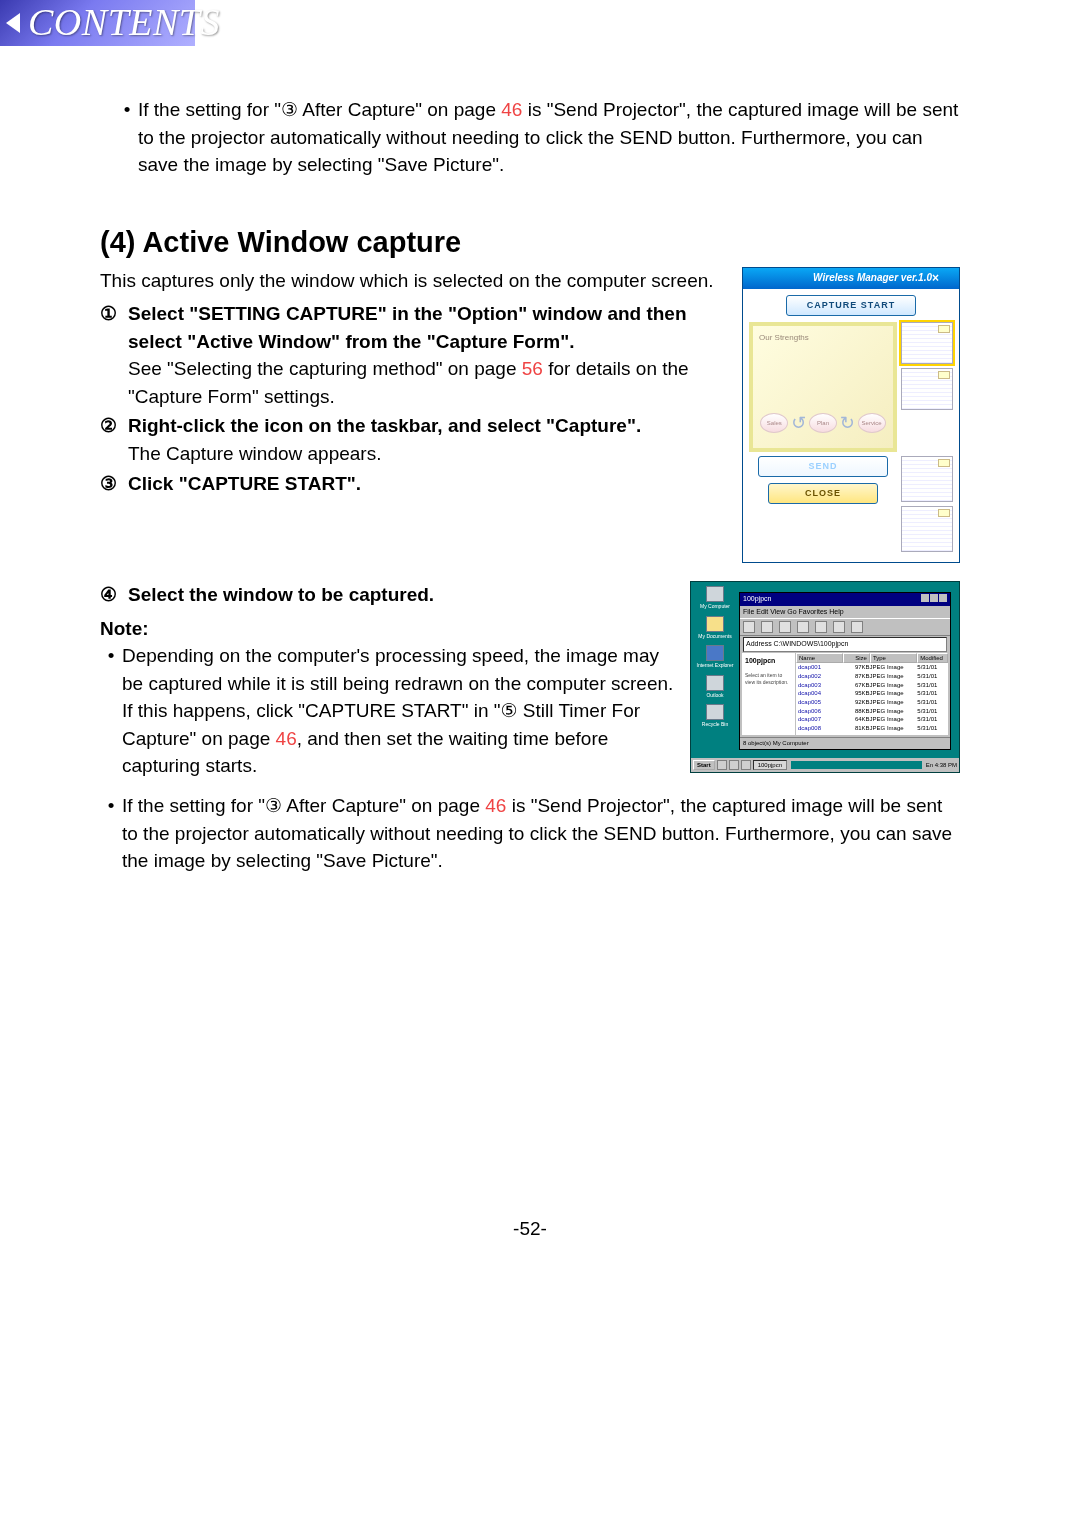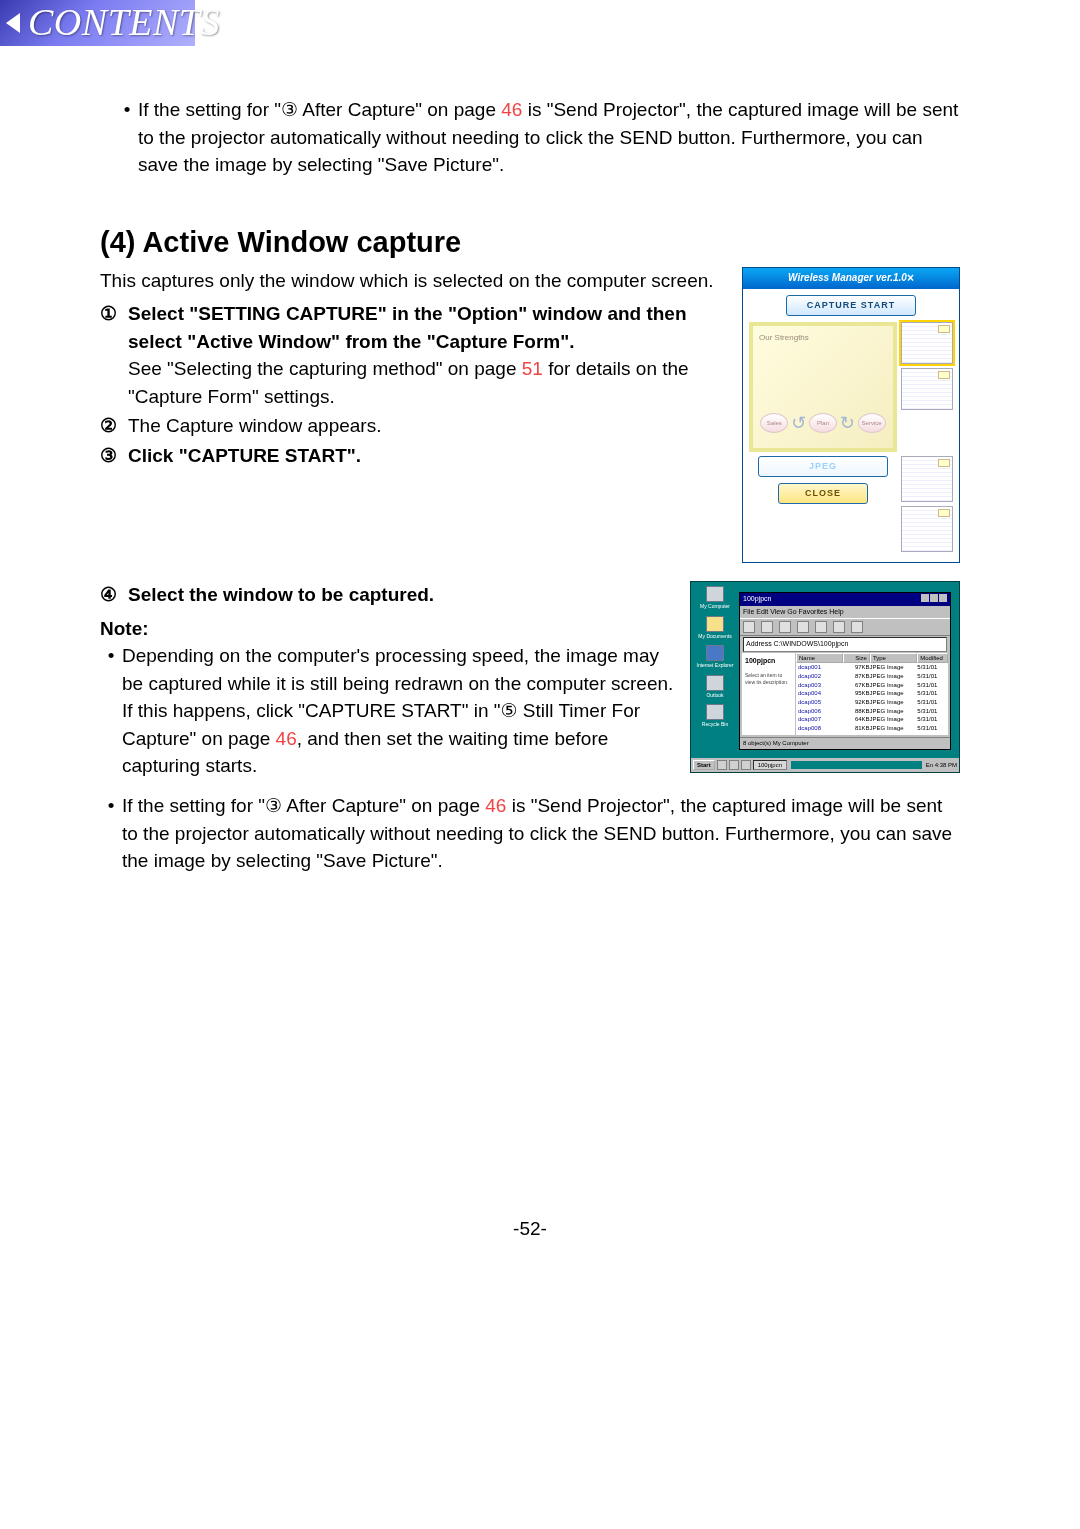--- a/index.html
+++ b/index.html
@@ -88,23 +88,23 @@
     width: 218px;
     border: 1px solid #004b8d;
     background: #fff;
     font-size: 9px;
     font-family: Tahoma, sans-serif;
   }
   .wm-title {
     background: linear-gradient(#0aa7f5, #0066cc);
     color: #fff;
     display: flex;
-    justify-content: center;
+    justify-content: flex-end;
     align-items: center;
-    padding: 2px 12px;
+    padding: 2px 20px;
     font-weight: bold;
     font-style: italic;
     font-size: 10px;
   }
   .wm-close {
     color: #fff;
     font-weight: bold;
     font-style: normal;
     font-size: 12px;
   }
@@ -117,21 +117,21 @@
     font-size: 9px;
     font-weight: bold;
     letter-spacing: 1px;
     padding: 3px 0;
     border: 1px solid #1a6aa8;
     border-radius: 3px;
     background: linear-gradient(#fff, #cfe8ff);
     color: #104a7a;
   }
   .wm-btn.send { color: #9bd0ff; background: linear-gradient(#fff,#eef7ff); }
-  .wm-btn.close-btn { width: 90px; background: linear-gradient(#fff6cc,#ffe680); color: #6a5200; }
+  .wm-btn.close-btn { width: 110px; background: linear-gradient(#fff6cc,#ffe680); color: #6a5200; }
   .wm-row { display: flex; gap: 4px; margin-bottom: 4px; }
   .wm-canvas {
     flex: 1;
     height: 130px;
     border: 4px solid #e9e695;
     background: linear-gradient(135deg,#fffde0,#f5eec0);
     position: relative;
     overflow: hidden;
   }
   .wm-canvas .label {
@@ -236,28 +236,29 @@
 
   <div class="two-col">
     <div class="col-text">
       <p class="intro">This captures only the window which is selected on the computer screen.</p>
 
       <div class="step">
         <div class="num">①</div>
         <div class="st-body">
           <div class="st-title">Select "SETTING CAPTURE" in the "Option" window and then select "Active Window" from the "Capture Form".</div>
           <div class="st-sub">
-            <span>See "Selecting the capturing method" on page </span><span class="red">51</span><span> for details on the "Capture Form" settings.</span>
+            <span>See "Selecting the capturing method" on page </span><span class="red">56</span><span> for details on the "Capture Form" settings.</span>
           </div>
         </div>
       </div>
 
       <div class="step">
         <div class="num">②</div>
         <div class="st-body">
+          <div class="st-title">Right-click the icon on the taskbar, and select "Capture".</div>
           <div class="st-sub">The Capture window appears.</div>
         </div>
       </div>
 
       <div class="step">
         <div class="num">③</div>
         <div class="st-body">
           <div class="st-title">Click "CAPTURE START".</div>
         </div>
       </div>
@@ -286,21 +287,21 @@
               <div class="wm-thumb active">
                   <div class="tiny"></div>
                 </div>
               <div class="wm-thumb">
                   <div class="tiny"></div>
                 </div>
             </div>
           </div>
           <div class="wm-row">
             <div style="flex:1;">
-              <div class="wm-btn send">JPEG</div>
+              <div class="wm-btn send">SEND</div>
               <div class="wm-btn close-btn">CLOSE</div>
             </div>
             <div class="wm-thumbs lower">
               <div class="wm-thumb">
                   <div class="tiny"></div>
                 </div>
               <div class="wm-thumb">
                   <div class="tiny"></div>
                 </div>
             </div>

